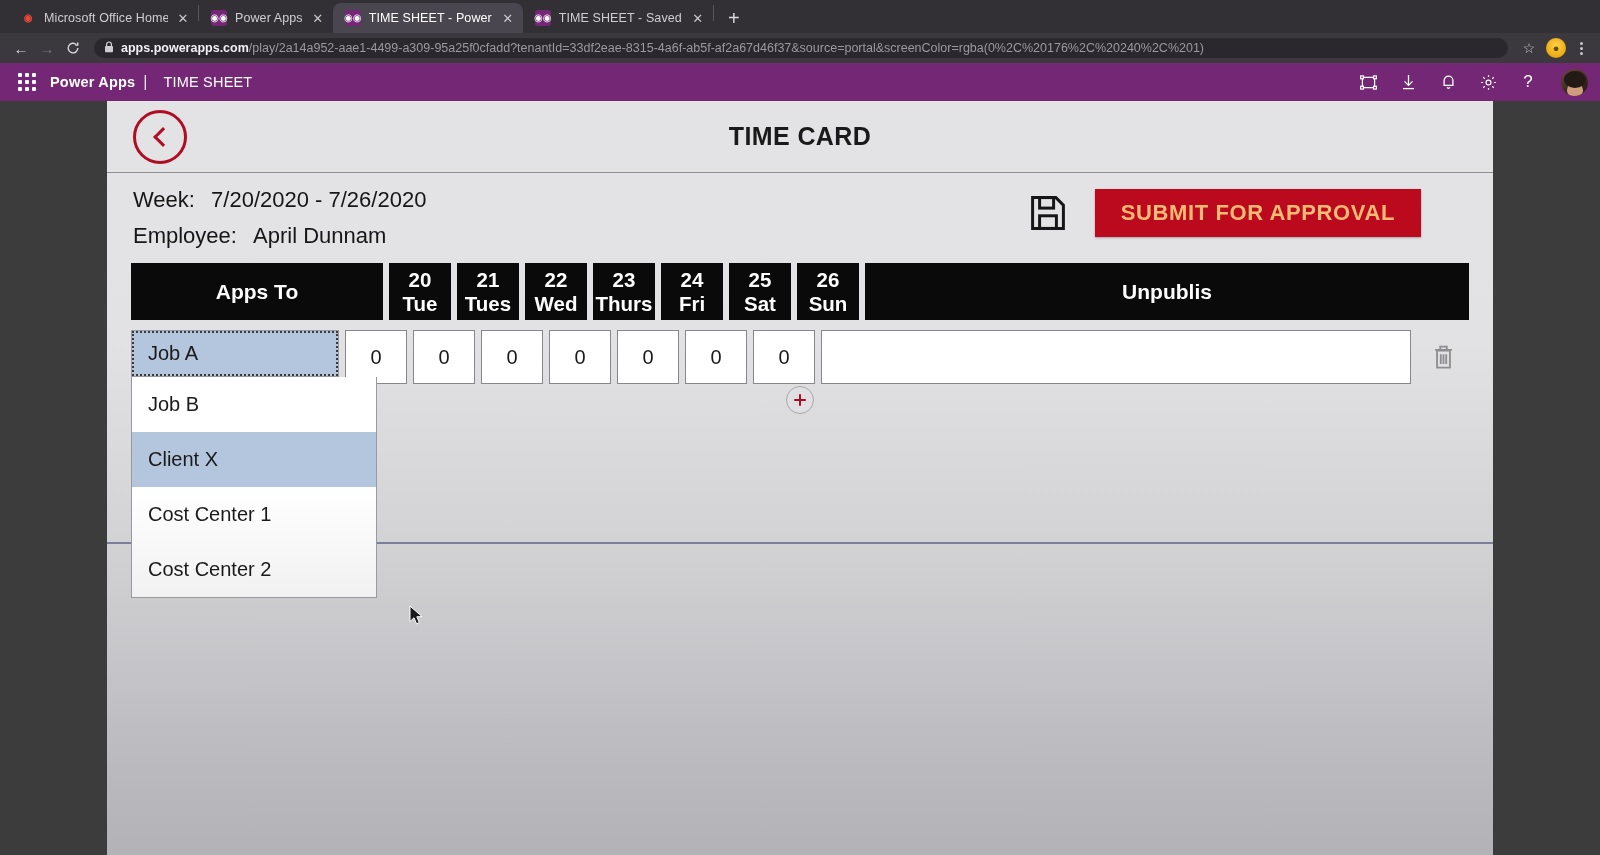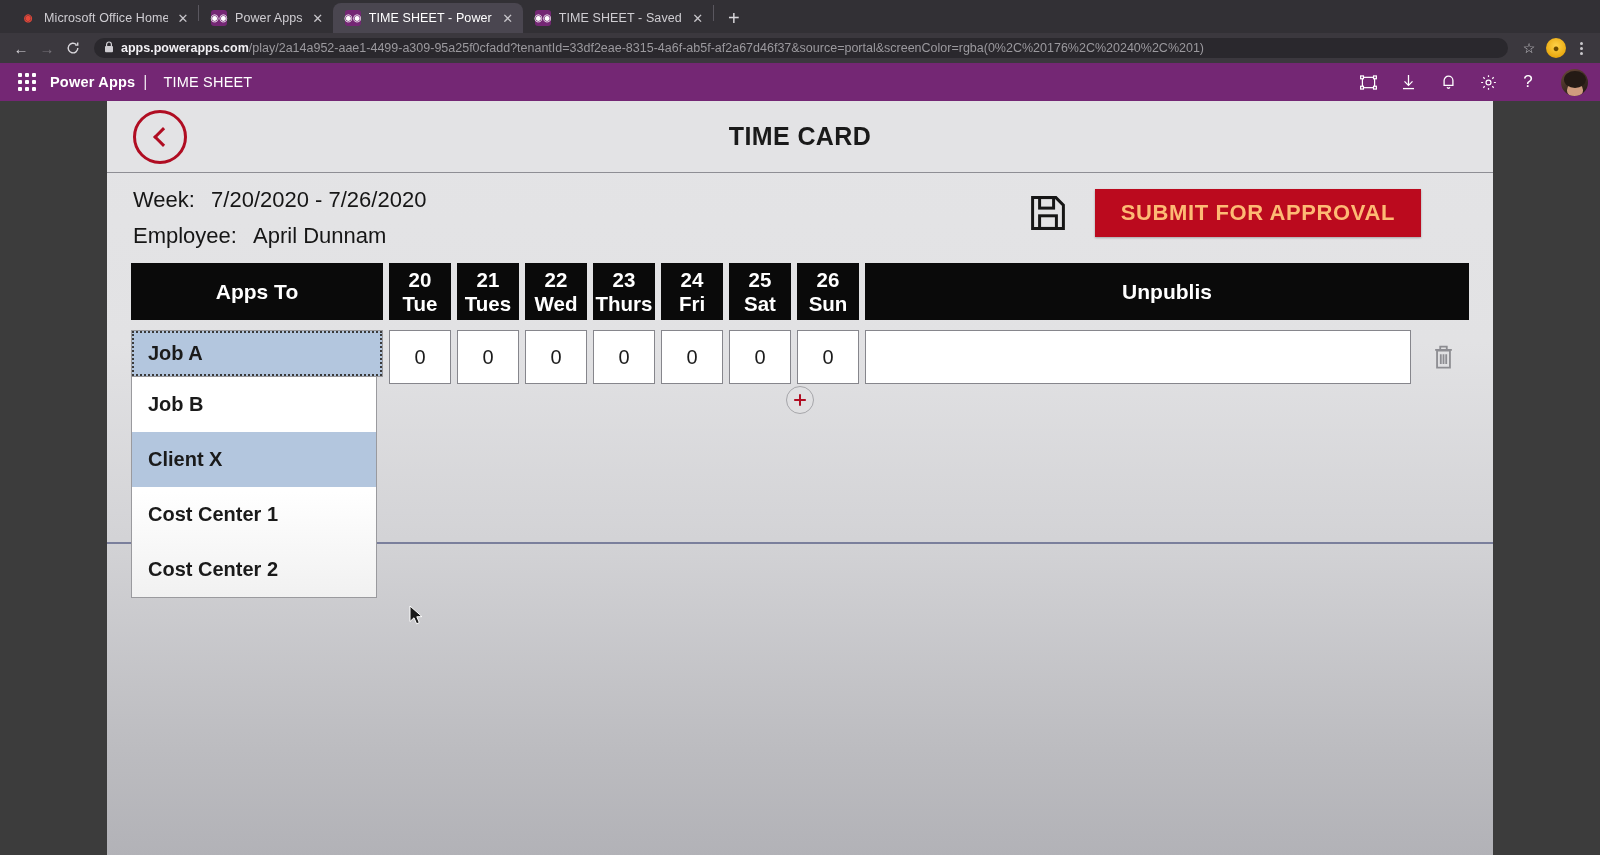--- a/index.html
+++ b/index.html
@@ -169,21 +169,21 @@
     font-size: 20.5px; font-weight: bold; line-height: 1.14;
   }
   .hcell.billto { width: 252px; font-size: 21px; }
   .hcell.day { width: 62px; }
   .hcell.comments { flex: 1 1 auto; font-size: 21px; }
 
   .grid-row {
     display: flex; align-items: flex-start; gap: 6px;
     padding: 0 24px; margin-top: 10px; position: relative;
   }
-  .cell-dd { width: 252px; position: relative; font-weight: bold; }
+  .cell-dd { width: 208px; position: relative; }
   .dd-selected {
     height: 47px; background: #b3c6de; border: 1.5px solid #9a9a9e;
     outline: 2px dotted #3a3a3a; outline-offset: -3px;
     display: flex; align-items: center; padding-left: 16px;
     font-size: 20px; color: #1a1a1a;
   }
   .dd-list {
     position: absolute; top: 47px; left: 0; width: 246px;
     background: linear-gradient(180deg, #ffffff 0%, #ffffff 52%, #f1f1f1 100%);
     border: 1.5px solid #9a9a9e; border-top: none; z-index: 30;

